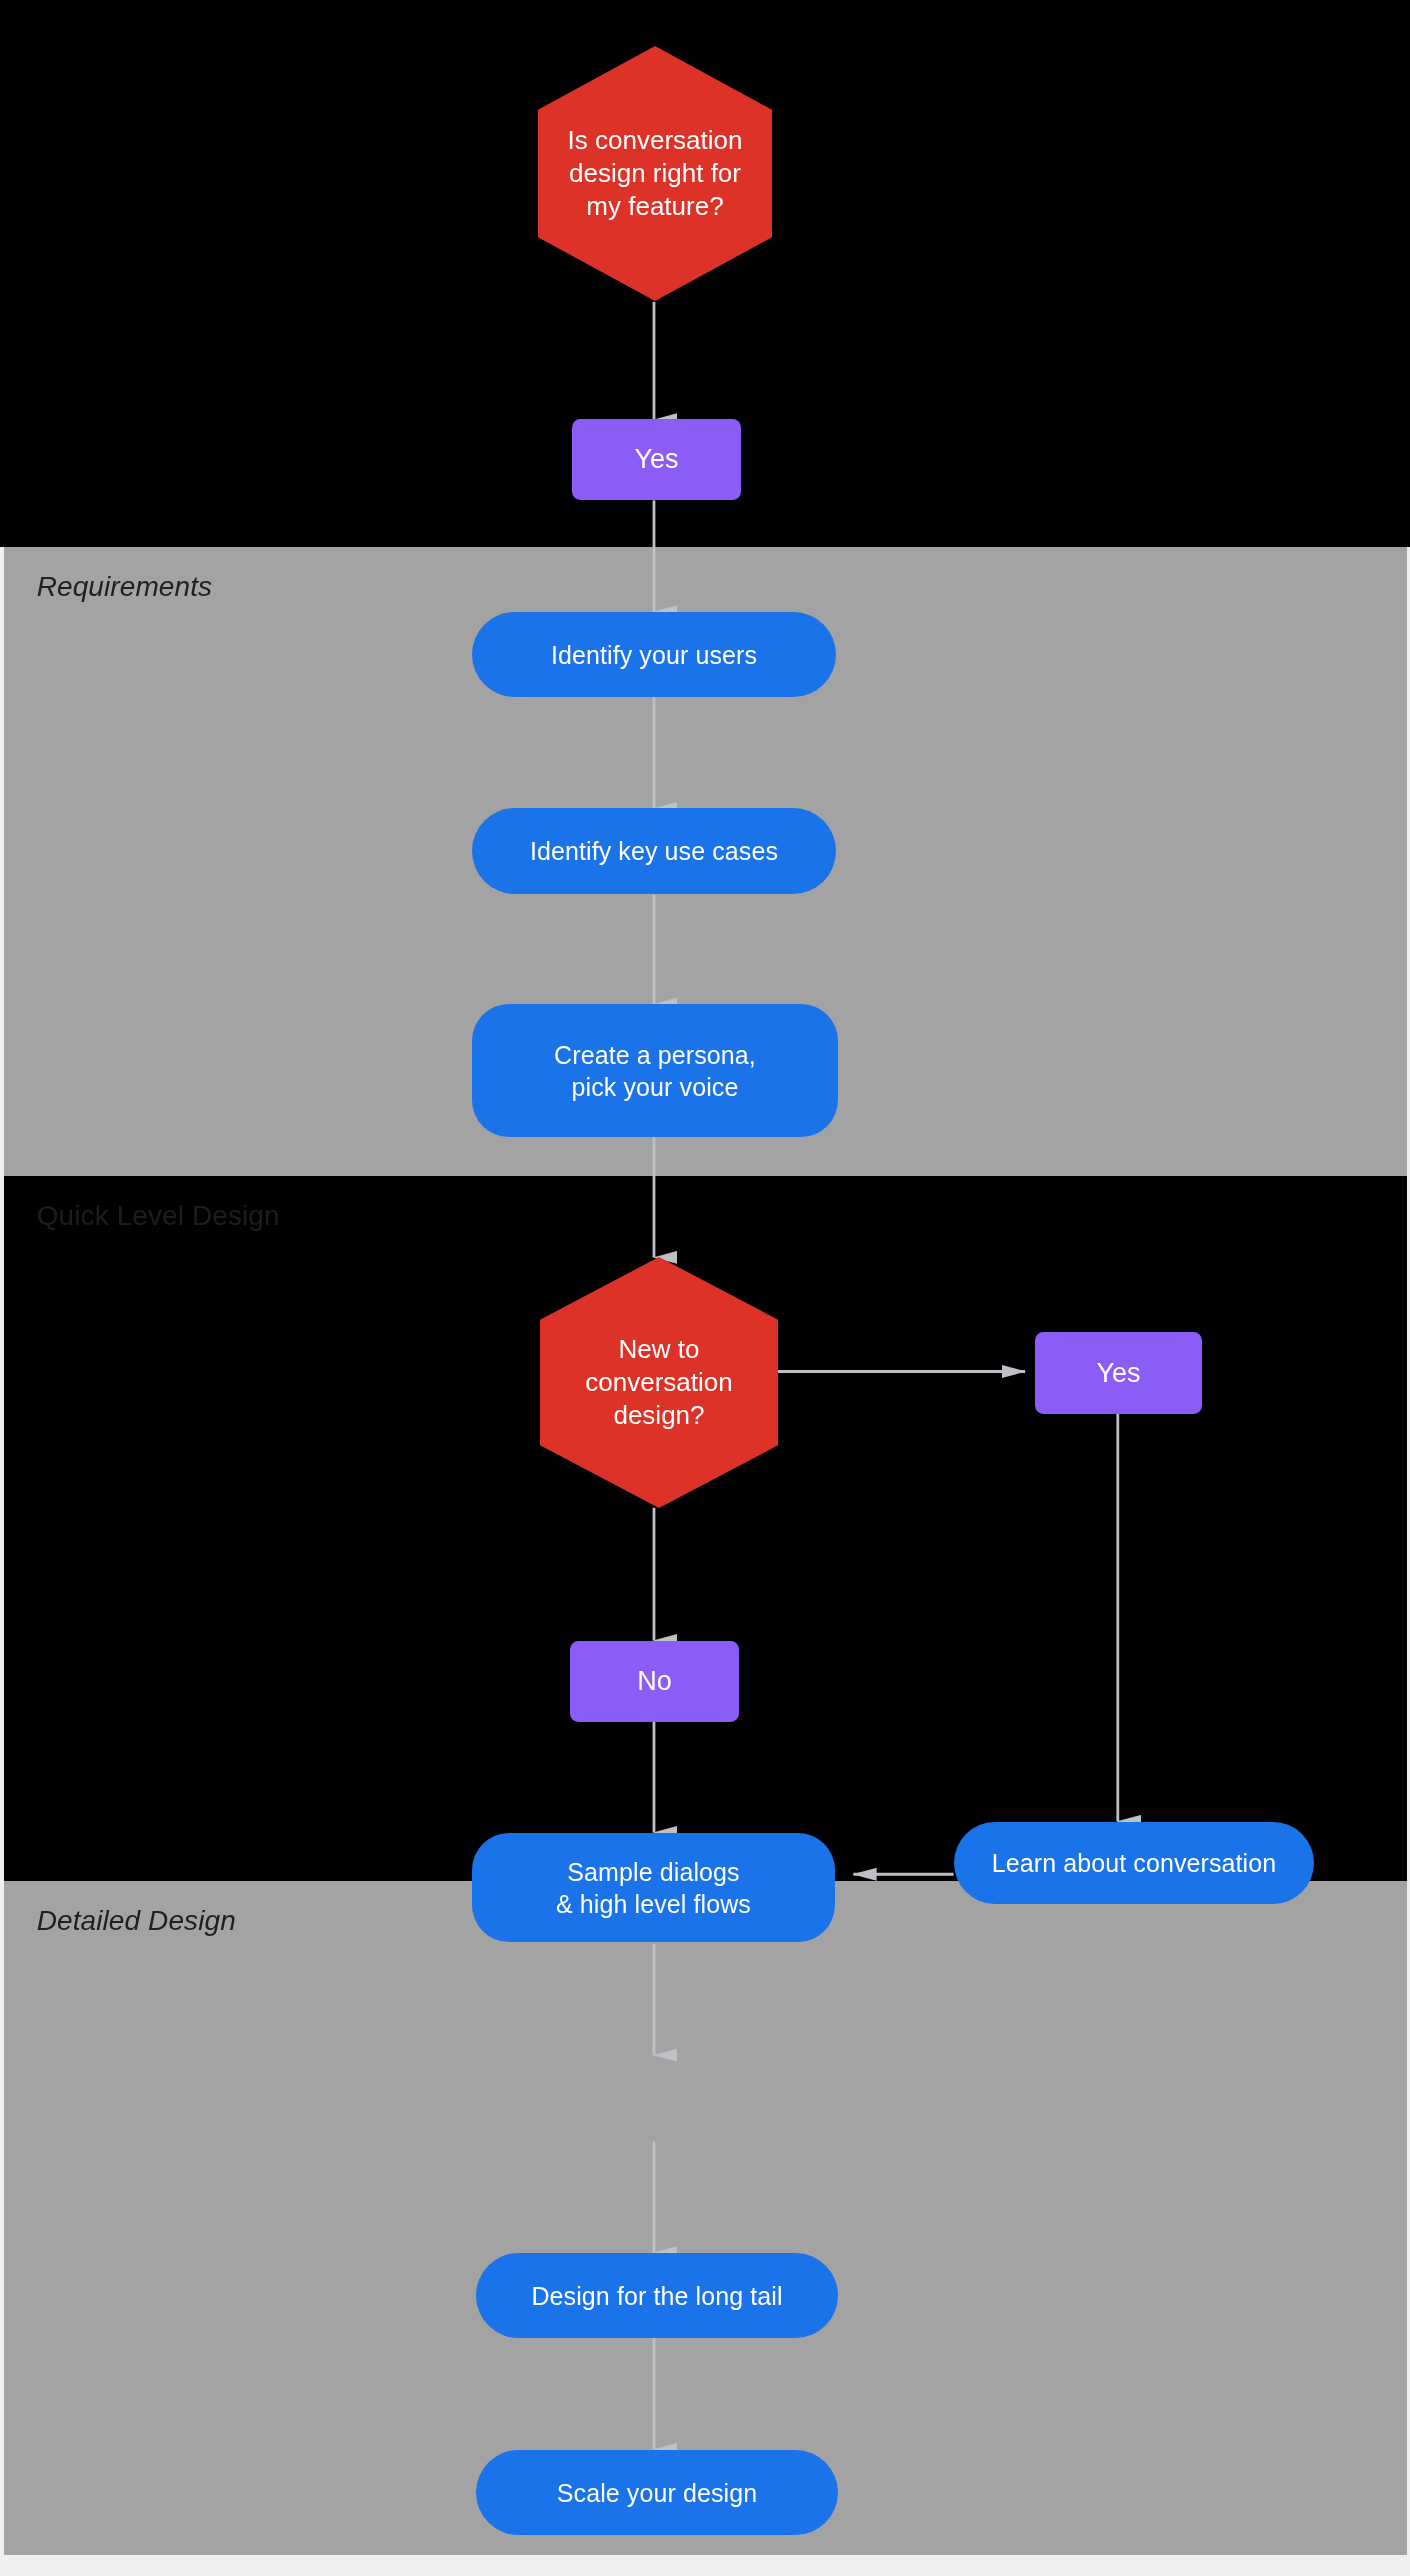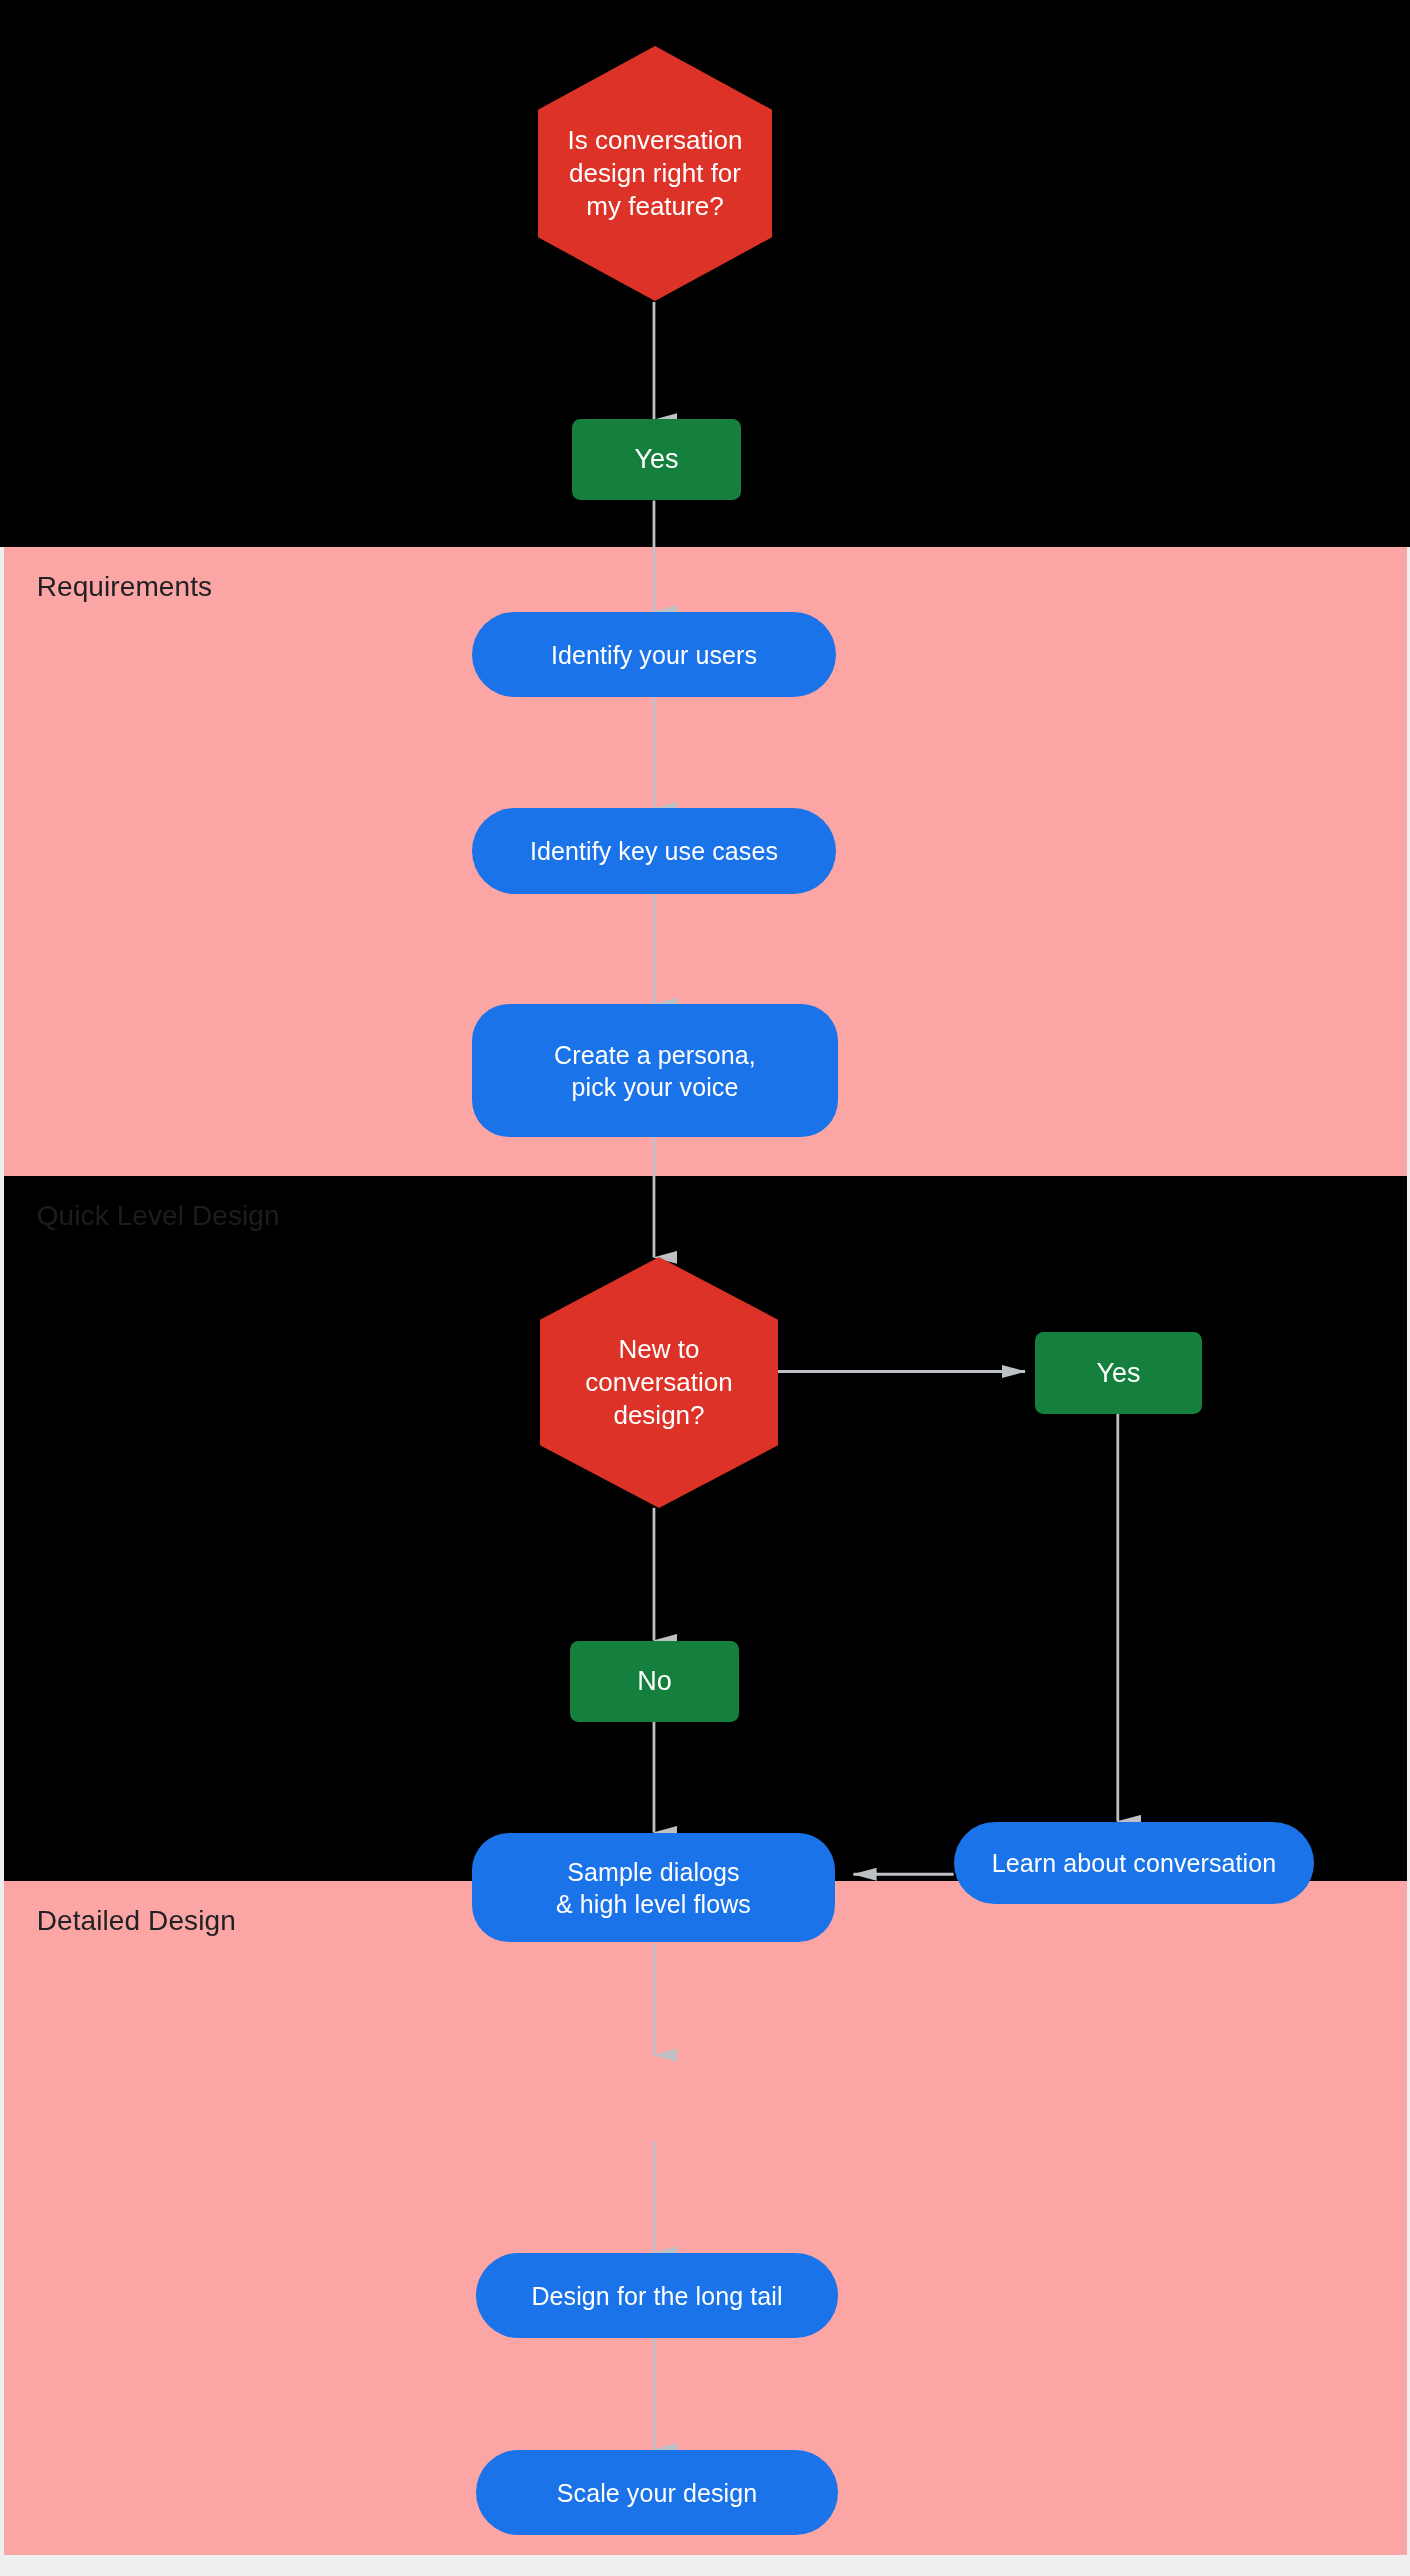--- a/index.html
+++ b/index.html
@@ -20,21 +20,21 @@
     background: #efefef;
   }
 
   
   .band {
     position: absolute;
     left: 3.7px;
     width: 1403px;
   }
   .band.dark  { background: #000000; }
-  .band.light { background: #fca5a5; }
+  .band.light { background: #a3a3a3; font-style: italic; }
 
   #band-intro    { top: 0px;    height: 547px;  left: 0px; width: 1410px; }
   #band-req      { top: 547px;  height: 629px;  }
   #band-hld      { top: 1176px; height: 821px;  }
   #band-detailed { top: 1881px; height: 674px;  }
 
   .band-label {
     position: absolute;
     left: 33px;
     font-size: 28px;
@@ -70,21 +70,21 @@
   }
 
   .node.decision {
     background: #dd3227;
     font-size: 26px;
     font-weight: 400;
     clip-path: polygon(50% 0%, 100% 25%, 100% 75%, 50% 100%, 0% 75%, 0% 25%);
   }
 
   .node.terminator {
-    background: #15803d;
+    background: #8b5cf6;
     border-radius: 8.4px;
     font-size: 27px;
     font-weight: 400;
   }
 
   .node.action {
     background: #1a73e8;
     font-size: 25px;
     font-weight: 500;
     letter-spacing: 0.1px;

